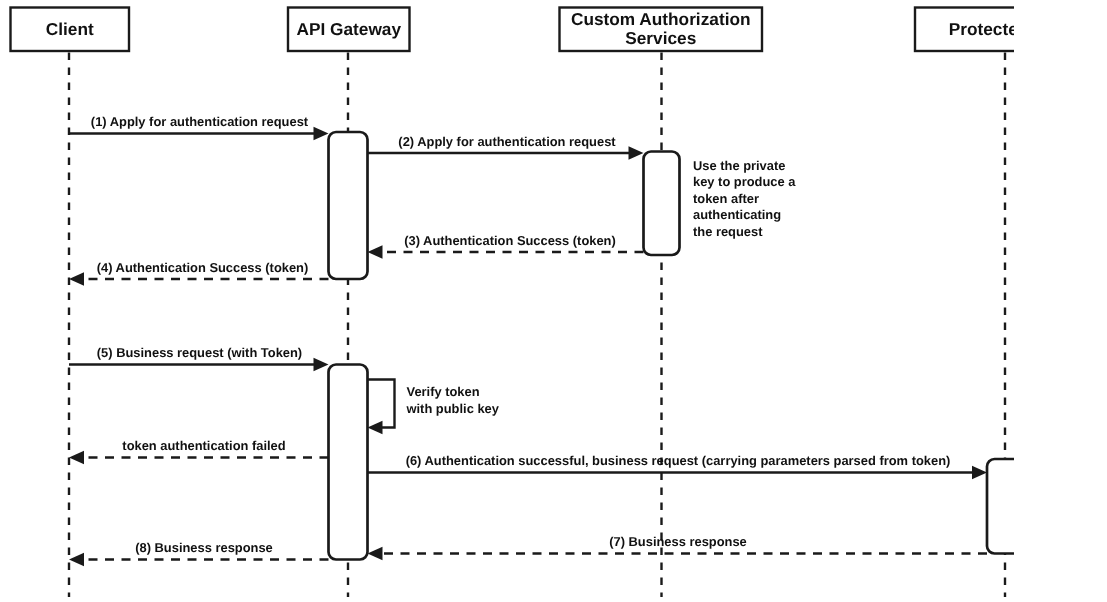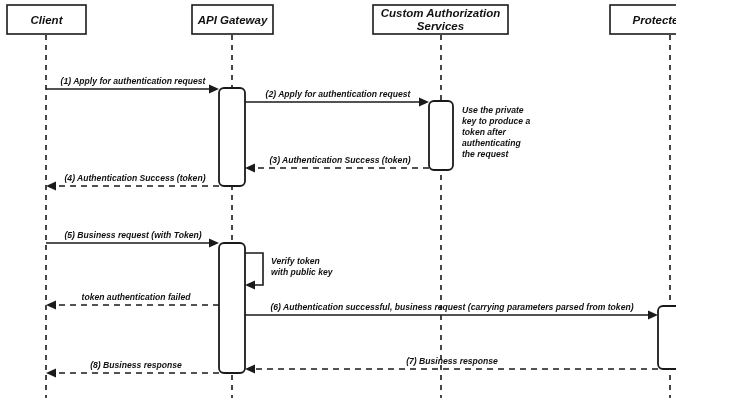--- a/index.html
+++ b/index.html
@@ -11,21 +11,20 @@
   body {
     font-family: "Liberation Sans", sans-serif;
     -webkit-font-smoothing: antialiased;
   }
   #diagram-root {
     position: relative;
     width: 676px;
     height: 401px;
     background: #ffffff;
     overflow: hidden;
-    font-style: italic;
   }
   svg.seq {
     display: block;
     width: 738px;
     height: 401px;
   }
   .lifeline-box {
     fill: #ffffff;
     stroke: #1a1a1a;
     stroke-width: 1.6;

